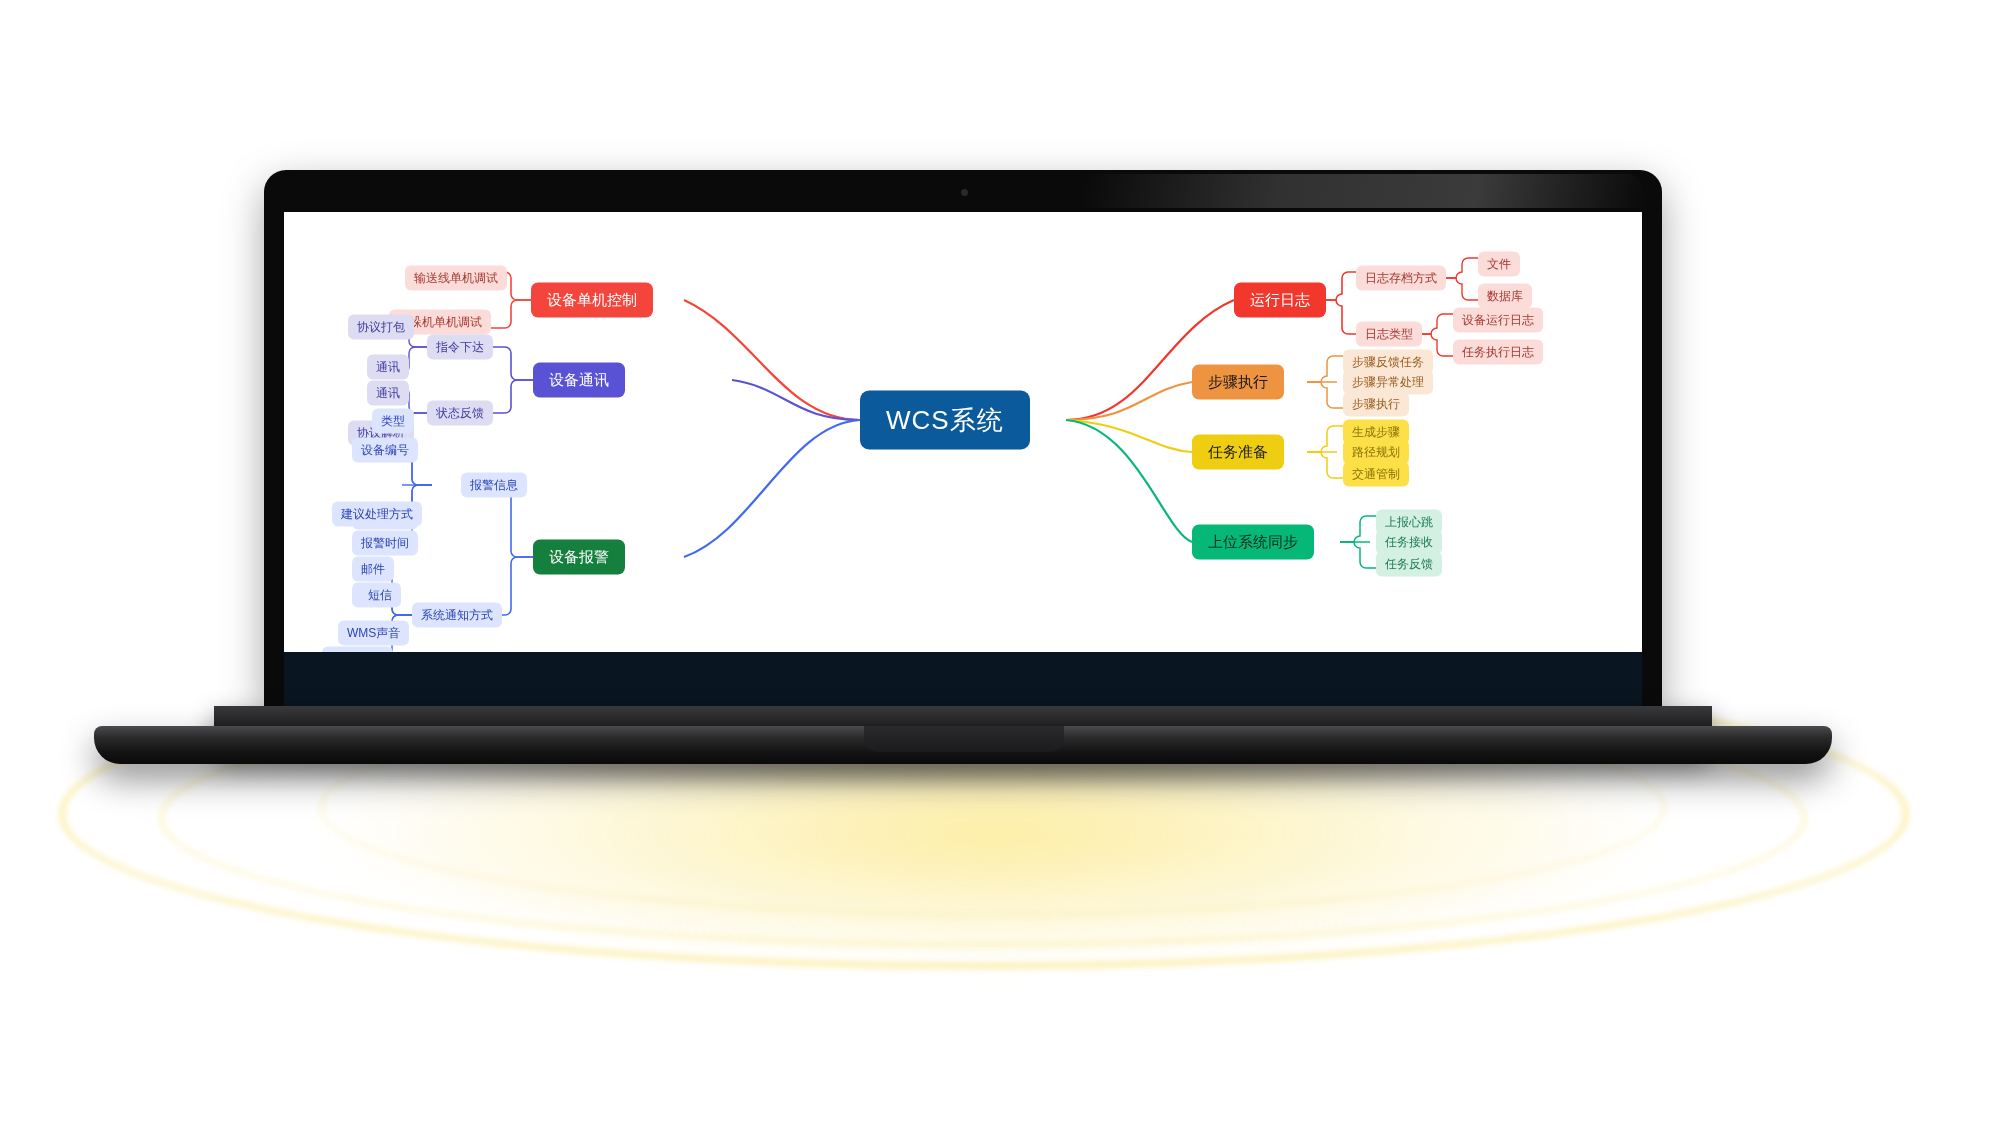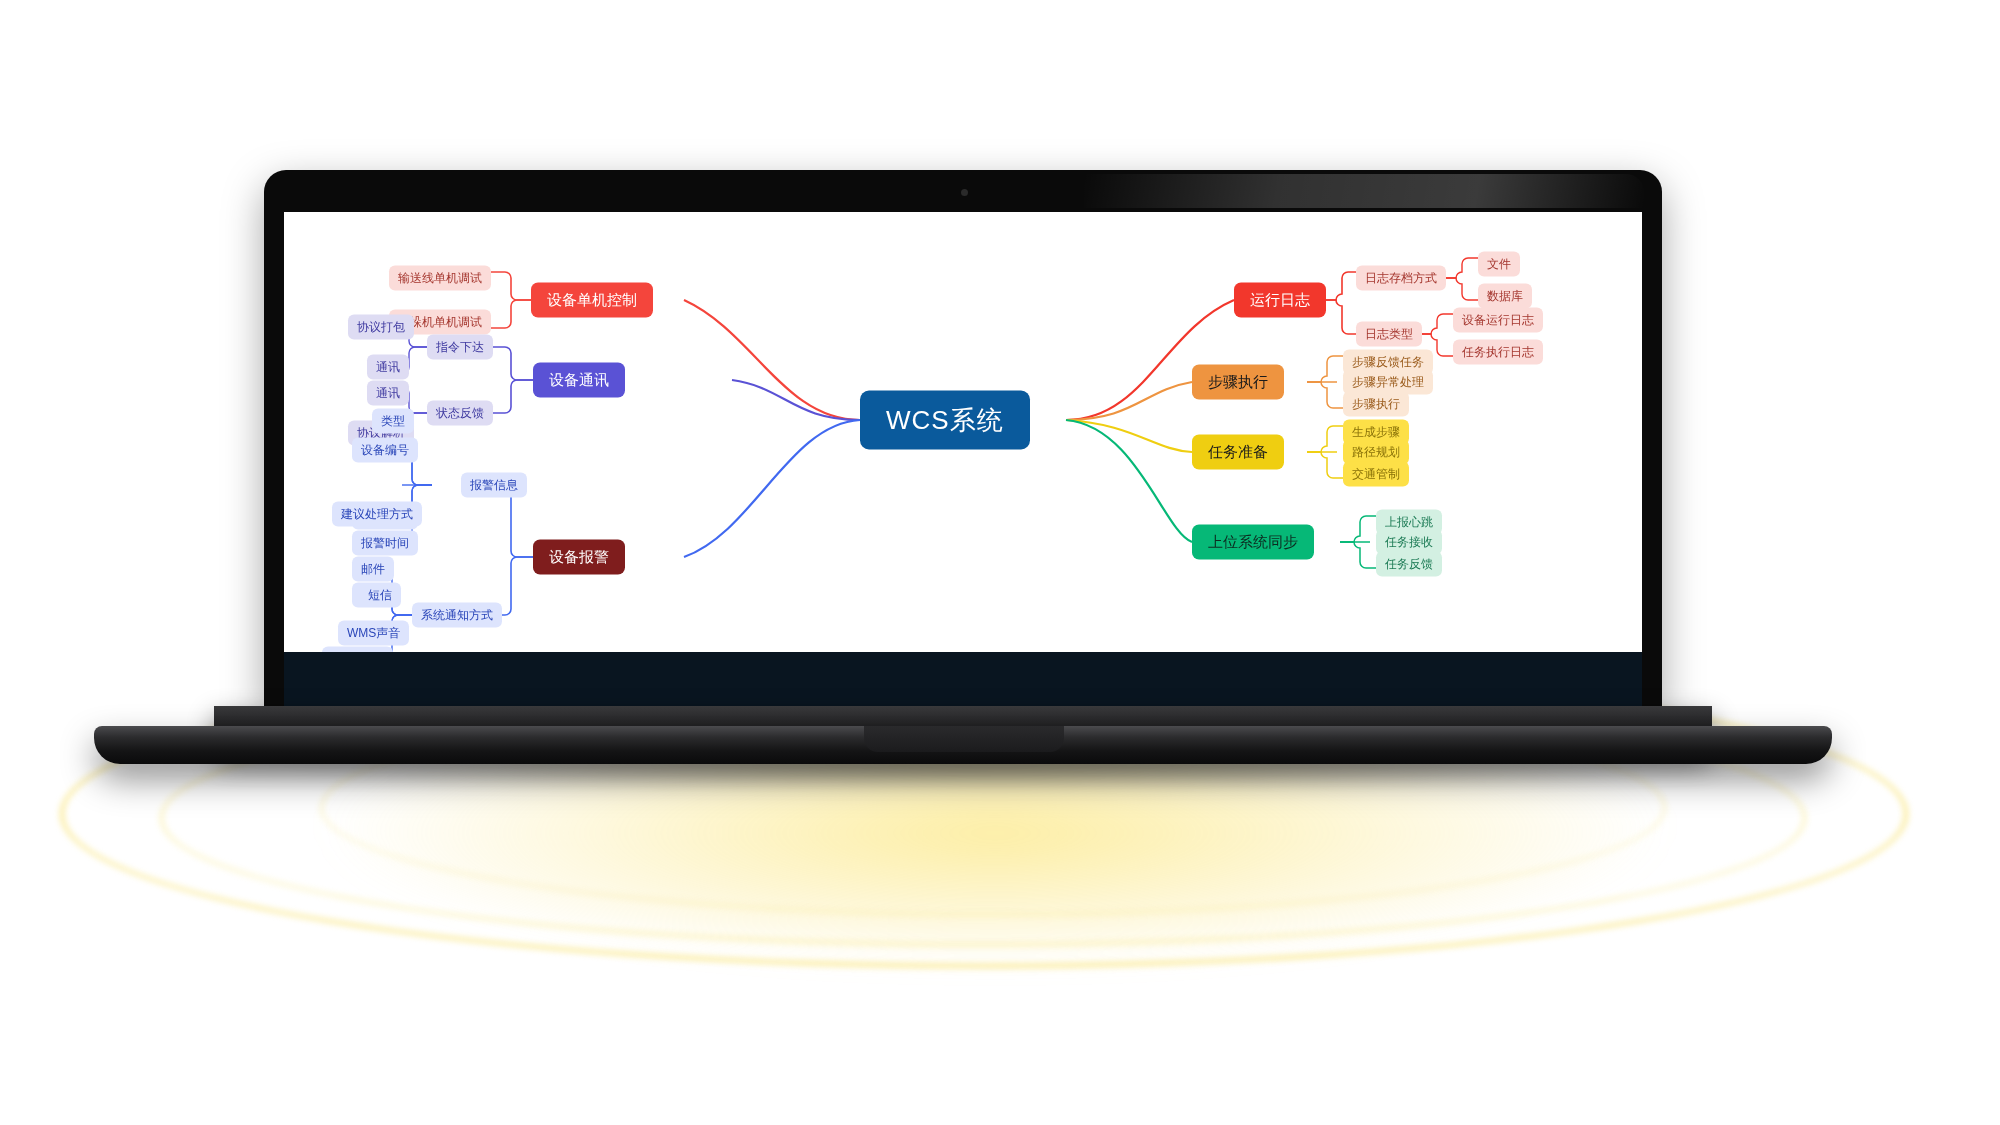--- a/index.html
+++ b/index.html
@@ -81,21 +81,21 @@
   }
   
   .n-root{
     background:#0a5a9c;color:#ffffff;font-size:26px;font-weight:normal;
     border-radius:9px;padding:12px 26px;letter-spacing:1px;
   }
   
   .n1{color:#ffffff;font-size:15px;font-weight:normal;border-radius:7px;padding:8px 16px;}
   .n1.red   {background:#F4453C;}
   .n1.violet{background:#5A52D5;}
-  .n1.blue  {background:#7f1d1d;}
+  .n1.blue  {background:#15803d;}
   .n1.redR  {background:#F2372C;color:#fff;}
   .n1.orange{background:#EE9440;color:#1b1b1b;}
   .n1.yellow{background:#EFCE11;color:#1b1b1b;}
   .n1.green {background:#06B877;color:#0d2b20;}
 
   
   .n2{font-size:12px;border-radius:6px;padding:4px 9px;}
   .s-red   {background:#FBDCD9;color:#A5372F;}
   .s-redl  {background:#FBDCD9;color:#A5372F;}
   .s-violet{background:#DEDCF3;color:#3F3AA0;}
@@ -180,21 +180,21 @@
             <path d="M1023 240 h14 a6 6 0 0 0 6 6 v14 a6 6 0 0 0 6 6 h10" stroke="#EFCE11" stroke-width="1.5" fill="none"></path>
 
             <path d="M1056 330 h14 a6 6 0 0 1 6 -6 v-14 a6 6 0 0 1 6 -6 h10" stroke="#06B877" stroke-width="1.5" fill="none"></path>
             <path d="M1056 330 h30" stroke="#06B877" stroke-width="1.5" fill="none"></path>
             <path d="M1056 330 h14 a6 6 0 0 0 6 6 v14 a6 6 0 0 0 6 6 h10" stroke="#06B877" stroke-width="1.5" fill="none"></path>
           </svg>
 
           <div class="node n-root" style="left:576px;top:208px;">WCS系统</div>
 
           <div class="node n1 red" style="left:247px;top:88px;">设备单机控制</div>
-          <div class="node n2 s-red" style="left:105px;top:66px;">输送线单机调试</div>
+          <div class="node n2 s-red" style="left:121px;top:66px;">输送线单机调试</div>
           <div class="node n2 s-red" style="left:105px;top:110px;">堆垛机单机调试</div>
 
           <div class="node n1 violet" style="left:249px;top:168px;">设备通讯</div>
           <div class="node n2 s-violet" style="left:143px;top:135px;">指令下达</div>
           <div class="node n2 s-violet" style="left:143px;top:201px;">状态反馈</div>
           <div class="node n2 s-violet" style="left:64px;top:115px;">协议打包</div>
           <div class="node n2 s-violet" style="left:83px;top:155px;">通讯</div>
           <div class="node n2 s-violet" style="left:83px;top:181px;">通讯</div>
           <div class="node n2 s-violet" style="left:64px;top:221px;">协议解析</div>
 

